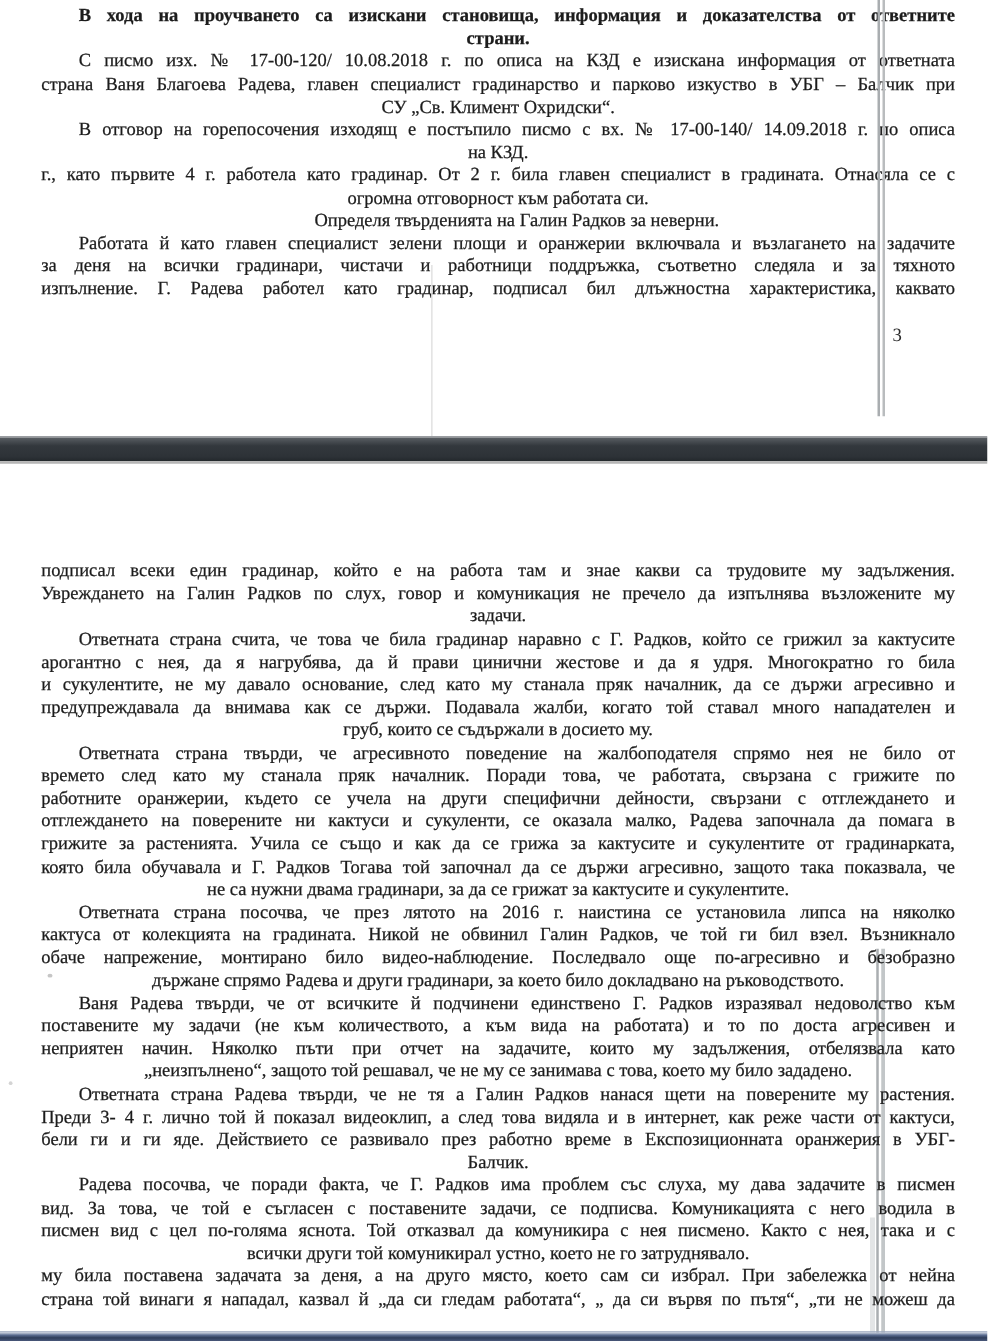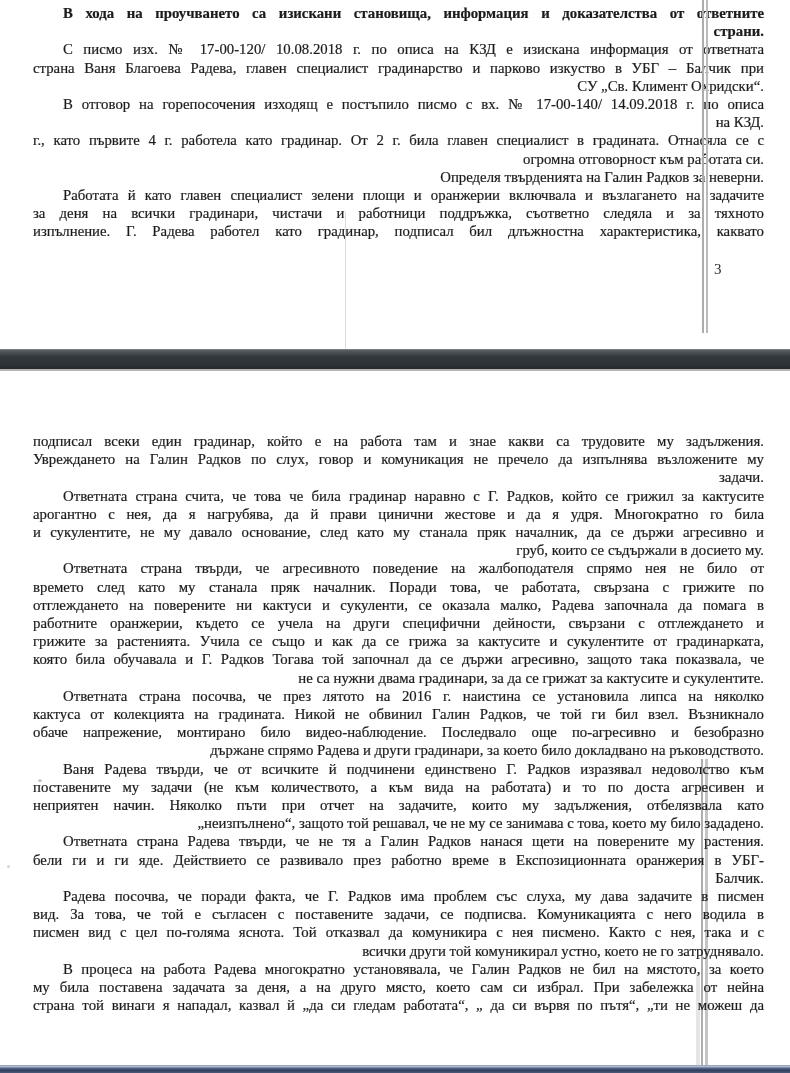--- a/index.html
+++ b/index.html
@@ -11,24 +11,24 @@
   .scan-root{position:absolute;inset:0;}
   .page{position:absolute;left:0;width:790px;background:#ffffff;}
   .page-1{top:0;height:349px;}
   .page-2{top:374px;height:692px;}
   .text-block{
     position:absolute;left:33px;width:731px;
     color:#1c1c1c;font-size:14.8px;line-height:18.2px;
     -webkit-text-stroke:0.2px #1c1c1c;
   }
   .tb-1{top:4px;}
-  .tb-2{top:432px;}
+  .tb-2{top:448px;}
   .para{margin:0;}
   .para.bold{font-weight:bold;}
-  .ln{text-align:right;white-space:normal;}
+  .ln{text-align:center;white-space:normal;}
   .ln.j{text-align:justify;text-align-last:justify;text-justify:inter-word;}
   .ln.ind{text-indent:30px;}
   .page-number{
     position:absolute;left:714px;top:261px;
     color:#2a2a2a;font-size:15px;
   }
   
   .fold{position:absolute;pointer-events:none;}
   .fold-1a{left:702px;top:0;width:2px;height:333px;background:#a9adb0;}
   .fold-1b{left:706px;top:0;width:2px;height:333px;background:#b9bcbe;}
@@ -107,56 +107,57 @@
   <div class="text-block tb-2">
       <div class="para">
         <div class="ln j">подписал всеки един градинар, който е на работа там и знае какви са трудовите му задължения.</div>
         <div class="ln j">Увреждането на Галин Радков по слух, говор и комуникация не пречело да изпълнява възложените му</div>
         <div class="ln">задачи.</div>
       </div>
       <div class="para">
         <div class="ln j ind">Ответната страна счита, че това че била градинар наравно с Г. Радков, който се грижил за кактусите</div>
         <div class="ln j">арогантно с нея, да я нагрубява, да й прави цинични жестове и да я удря. Многократно го била</div>
         <div class="ln j">и сукулентите, не му давало основание, след като му станала пряк началник, да се държи агресивно и</div>
+        <div class="ln j">предупреждавала да внимава как се държи. Подавала жалби, когато той ставал много нападателен и</div>
         <div class="ln">груб, които се съдържали в досието му.</div>
       </div>
       <div class="para">
         <div class="ln j ind">Ответната страна твърди, че агресивното поведение на жалбоподателя спрямо нея не било от</div>
         <div class="ln j">времето след като му станала пряк началник. Поради това, че работата, свързана с грижите по</div>
+        <div class="ln j">работните оранжерии, където се учела на други специфични дейности, свързани с отглеждането и</div>
         <div class="ln j">отглеждането на поверените ни кактуси и сукуленти, се оказала малко, Радева започнала да помага в</div>
-        <div class="ln j">работните оранжерии, където се учела на други специфични дейности, свързани с отглеждането и</div>
         <div class="ln j">грижите за растенията. Учила се също и как да се грижа за кактусите и сукулентите от градинарката,</div>
         <div class="ln j">която била обучавала и Г. Радков Тогава той започнал да се държи агресивно, защото така показвала, че</div>
         <div class="ln">не са нужни двама градинари, за да се грижат за кактусите и сукулентите.</div>
       </div>
       <div class="para">
         <div class="ln j ind">Ответната страна посочва, че през лятото на 2016 г. наистина се установила липса на няколко</div>
         <div class="ln j">кактуса от колекцията на градината. Никой не обвинил Галин Радков, че той ги бил взел. Възникнало</div>
         <div class="ln j">обаче напрежение, монтирано било видео-наблюдение. Последвало още по-агресивно и безобразно</div>
         <div class="ln">държане спрямо Радева и други градинари, за което било докладвано на ръководството.</div>
       </div>
       <div class="para">
         <div class="ln j ind">Ваня Радева твърди, че от всичките й подчинени единствено Г. Радков изразявал недоволство към</div>
         <div class="ln j">поставените му задачи (не към количеството, а към вида на работата) и то по доста агресивен и</div>
         <div class="ln j">неприятен начин. Няколко пъти при отчет на задачите, които му задължения, отбелязвала като</div>
         <div class="ln">„неизпълнено“, защото той решавал, че не му се занимава с това, което му било зададено.</div>
       </div>
       <div class="para">
         <div class="ln j ind">Ответната страна Радева твърди, че не тя а Галин Радков нанася щети на поверените му растения.</div>
+        <div class="ln j">Преди 3- 4 г. лично той й показал видеоклип, а след това видяла и в интернет, как реже части от кактуси,</div>
         <div class="ln j">бели ги и ги яде. Действието се развивало през работно време в Експозиционната оранжерия в УБГ-</div>
         <div class="ln">Балчик.</div>
       </div>
       <div class="para">
         <div class="ln j ind">Радева посочва, че поради факта, че Г. Радков има проблем със слуха, му дава задачите в писмен</div>
         <div class="ln j">вид. За това, че той е съгласен с поставените задачи, се подписва. Комуникацията с него водила в</div>
         <div class="ln j">писмен вид с цел по-голяма яснота. Той отказвал да комуникира с нея писмено. Както с нея, така и с</div>
         <div class="ln">всички други той комуникирал устно, което не го затруднявало.</div>
       </div>
       <div class="para">
-        <div class="ln j ind">В процеса на работа Радева многократно установявала, че Галин Радков не бил на мястото, за което</div>
         <div class="ln j">му била поставена задачата за деня, а на друго място, което сам си избрал. При забележка от нейна</div>
         <div class="ln j">страна той винаги я нападал, казвал й „да си гледам работата“, „ да си вървя по пътя“, „ти не можеш да</div>
       </div>
     </div>
 
   <div class="bottom-edge"></div>
 
 </div>
 
 </body></html>

